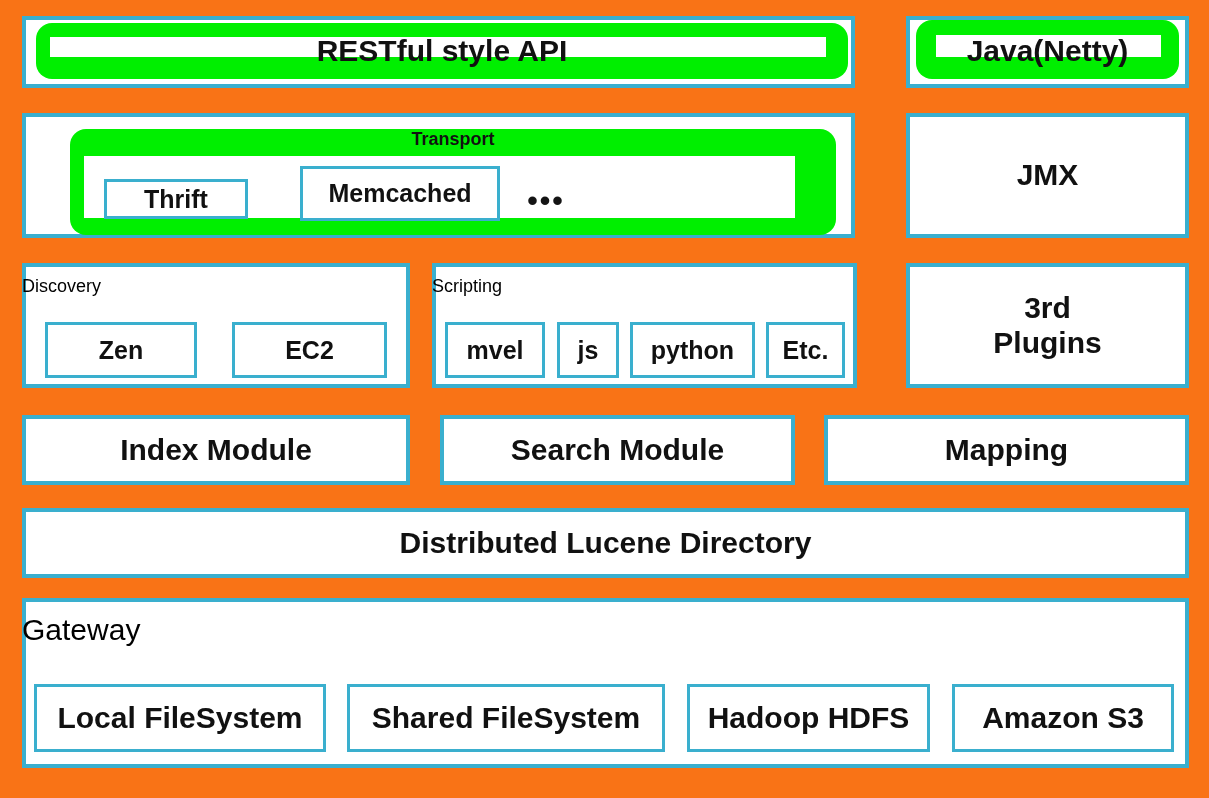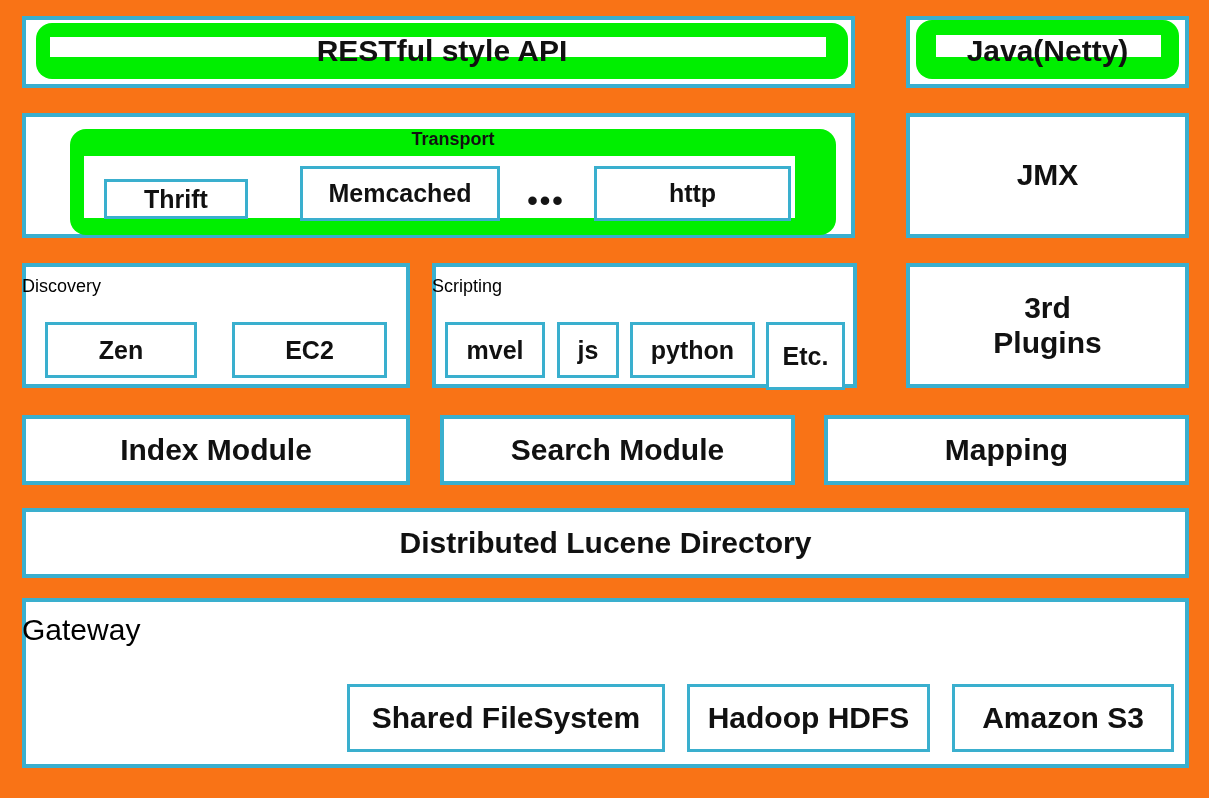--- a/index.html
+++ b/index.html
@@ -106,46 +106,46 @@
 
   <div class="box group" style="left:22px; top:113px; width:833px; height:125px;"></div>
 
   <div class="hl" style="left:70px; top:129px; width:766px; height:106px;"></div>
   <div class="hl-band" style="left:84px; top:156px; width:711px; height:62px;"></div>
   <div class="hl-label t-lg" style="left:70px; top:129px; width:766px;">Transport</div>
 
   <div class="box thin t-md" style="left:104px; top:179px; width:144px; height:40px; z-index:6;">Thrift</div>
   <div class="box thin t-md" style="left:300px; top:166px; width:200px; height:55px; z-index:6;">Memcached</div>
   <div class="dots" style="left:516px; top:186px; width:60px; text-align:center;">•••</div>
-  <div class="box thin t-md" style="left:594px; top:166px; width:197px; height:55px; z-index:6;">http</div>
 
   <div class="box t-xl" style="left:906px; top:113px; width:283px; height:125px;">JMX</div>
 
   <div class="box group" style="left:22px; top:263px; width:388px; height:125px;"></div>
   <div class="group-title t-lg" style="position:absolute; left:22px; top:276px; width:388px; z-index:6;">Discovery</div>
   <div class="box thin t-md" style="left:45px; top:322px; width:152px; height:56px; z-index:6;">Zen</div>
   <div class="box thin t-md" style="left:232px; top:322px; width:155px; height:56px; z-index:6;">EC2</div>
 
   <div class="box group" style="left:432px; top:263px; width:425px; height:125px;"></div>
   <div class="group-title t-lg" style="position:absolute; left:432px; top:276px; width:425px; z-index:6;">Scripting</div>
   <div class="box thin t-md" style="left:445px; top:322px; width:100px; height:56px; z-index:6;">mvel</div>
   <div class="box thin t-md" style="left:557px; top:322px; width:62px; height:56px; z-index:6;">js</div>
   <div class="box thin t-md" style="left:630px; top:322px; width:125px; height:56px; z-index:6;">python</div>
-  <div class="box thin t-md" style="left:766px; top:322px; width:79px; height:68px; z-index:6;">Etc.</div>
+  <div class="box thin t-md" style="left:766px; top:322px; width:79px; height:56px; z-index:6;">Etc.</div>
 
   <div class="box stack t-xl" style="left:906px; top:263px; width:283px; height:125px;align-items:center;">
     <span>3rd</span>
     <span>Plugins</span>
   </div>
 
   <div class="box t-xl" style="left:22px; top:415px; width:388px; height:70px;">Index Module</div>
   <div class="box t-xl" style="left:440px; top:415px; width:355px; height:70px;">Search Module</div>
   <div class="box t-xl" style="left:22px; top:508px; width:1167px; height:70px;">Distributed Lucene Directory</div>
 
   <div class="box t-xl" style="left:824px; top:415px; width:365px; height:70px;">Mapping</div>
 
   <div class="box group" style="left:22px; top:598px; width:1167px; height:170px;"></div>
   <div class="group-title t-xl" style="position:absolute; left:22px; top:613px; width:1167px; z-index:6;">Gateway</div>
+  <div class="box thin t-xl" style="left:34px; top:684px; width:292px; height:68px; z-index:6;">Local FileSystem</div>
   <div class="box thin t-xl" style="left:347px; top:684px; width:318px; height:68px; z-index:6;">Shared FileSystem</div>
   <div class="box thin t-xl" style="left:687px; top:684px; width:243px; height:68px; z-index:6;">Hadoop HDFS</div>
   <div class="box thin t-xl" style="left:952px; top:684px; width:222px; height:68px; z-index:6;">Amazon S3</div>
 
 </div>
 
 </body></html>

